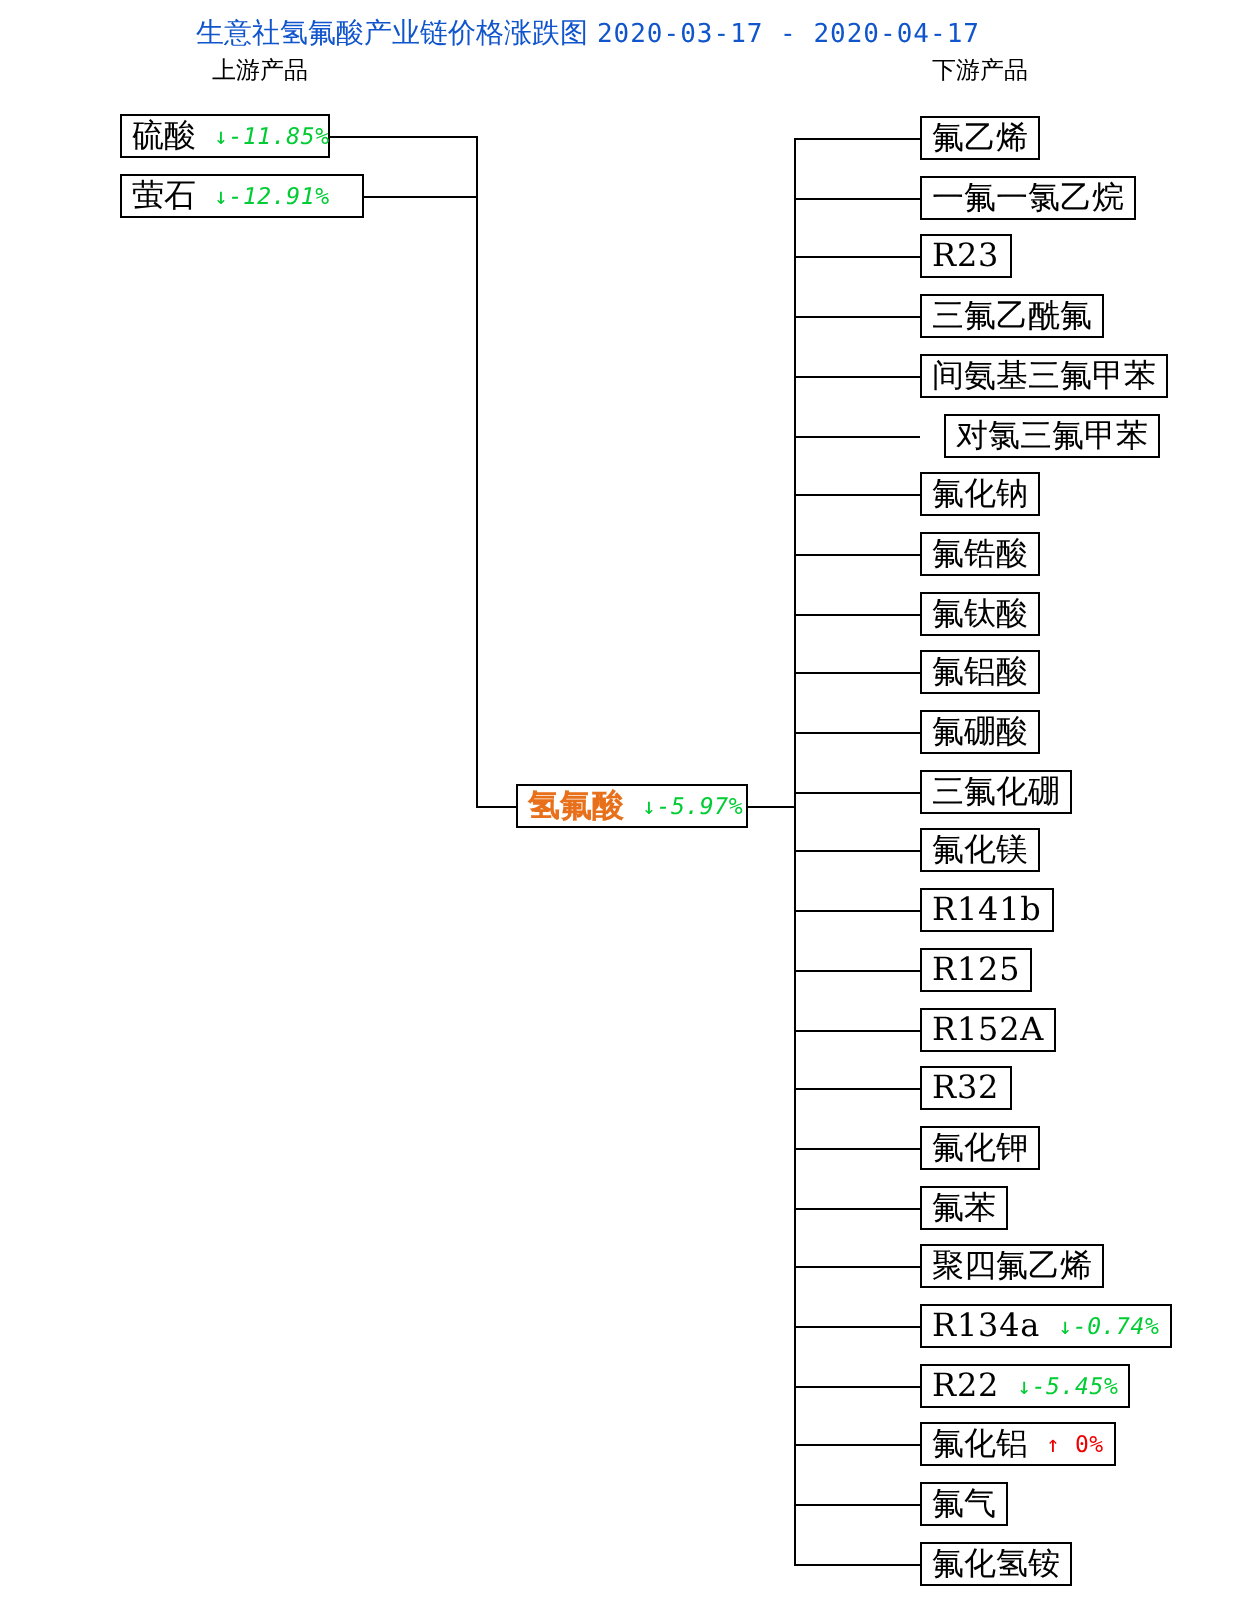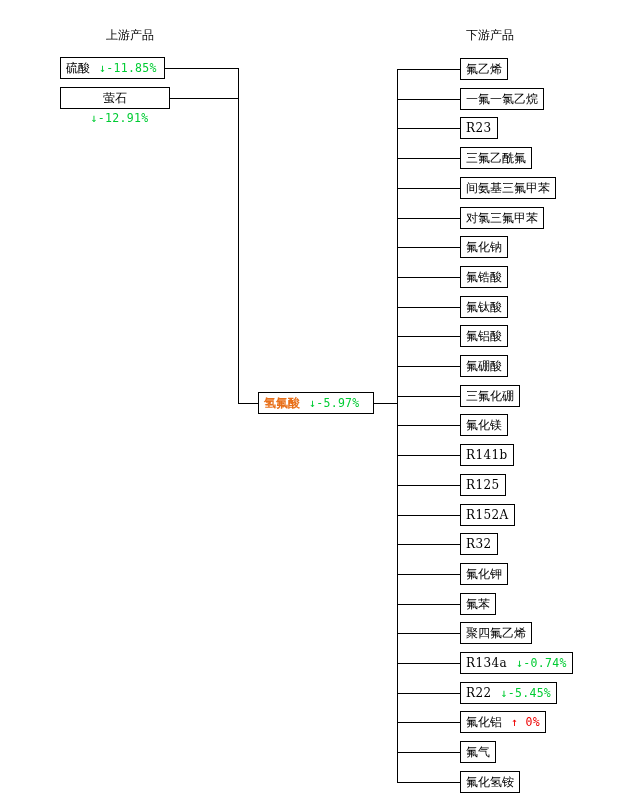--- a/index.html
+++ b/index.html
@@ -44,43 +44,47 @@
     line-height:20px;
     padding:0 5px;
     white-space:nowrap;
     font-size:12px;
     color:#000;
     display:flex;
     align-items:center;
   }
   .node .nm{
     font-family:"DejaVu Sans","Liberation Sans",sans-serif;
-    font-size:12px;
+    font-size:16px;
   }
   .node .nm.mono{
     font-family:"DejaVu Serif","Liberation Serif",serif;
-    font-size:12px;
+    font-size:16px;
     letter-spacing:0.4px;
   }
   .node .pct{
     font-family:"DejaVu Sans Mono","Liberation Mono",monospace;
     font-size:11.5px;
     margin-left:9px;
     letter-spacing:0.3px;
   }
-  .pct.down{color:#00cc33;}
+  .pct.down{color:#00cc33;font-style:italic;}
   .pct.up{color:#ee0000;}
   .node.center .nm{color:#e8701a;font-weight:bold;}
   .node.center{border:1px solid #000;}
 </style>
 </head>
 <body>
 
 <div id="canvas">
 
+  <div class="title">
+    <span>生意社氢氟酸产业链价格涨跌图</span>
+    <span class="dates">2020-03-17 - 2020-04-17</span>
+  </div>
 
   <div class="col-head up">上游产品</div>
   <div class="col-head down">下游产品</div>
 
   <div id="lines">
       <div class="ln h" style="left: 165px; top: 68px; width: 73px;"></div>
       <div class="ln h" style="left: 165px; top: 98px; width: 73px;"></div>
       <div class="ln v" style="left: 238px; top: 68px; height: 335px;"></div>
       <div class="ln h" style="left: 238px; top: 403px; width: 20px;"></div>
       <div class="ln h" style="left: 397px; top: 69px; width: 63px;"></div>
@@ -113,40 +117,40 @@
     </div>
   <div id="nodes">
       <div class="node center" style="left: 258px; top: 392px; width: 116px;">
         <span class="nm">氢氟酸</span>
         <span class="pct down">↓-5.97%</span>
       </div>
       <div class="node" style="left: 60px; top: 57px; width: 105px;">
         <span class="nm">硫酸</span>
         <span class="pct down">↓-11.85%</span>
       </div>
-      <div class="node" style="left: 60px; top: 87px; width: 110px; flex-direction: column;">
+      <div class="node" style="left: 60px; top: 87px; width: 122px;">
         <span class="nm">萤石</span>
         <span class="pct down">↓-12.91%</span>
       </div>
       <div class="node" style="left: 460px; top: 58px;">
         <span class="nm">氟乙烯</span>
       </div>
       <div class="node" style="left: 460px; top: 88px;">
         <span class="nm">一氟一氯乙烷</span>
       </div>
       <div class="node" style="left: 460px; top: 117px;">
         <span class="nm mono">R23</span>
       </div>
       <div class="node" style="left: 460px; top: 147px;">
         <span class="nm">三氟乙酰氟</span>
       </div>
       <div class="node" style="left: 460px; top: 177px;">
         <span class="nm">间氨基三氟甲苯</span>
       </div>
-      <div class="node" style="left: 460px; top: 207px;">
+      <div class="node" style="left: 472px; top: 207px;">
         <span class="nm">对氯三氟甲苯</span>
       </div>
       <div class="node" style="left: 460px; top: 236px;">
         <span class="nm">氟化钠</span>
       </div>
       <div class="node" style="left: 460px; top: 266px;">
         <span class="nm">氟锆酸</span>
       </div>
       <div class="node" style="left: 460px; top: 296px;">
         <span class="nm">氟钛酸</span>

